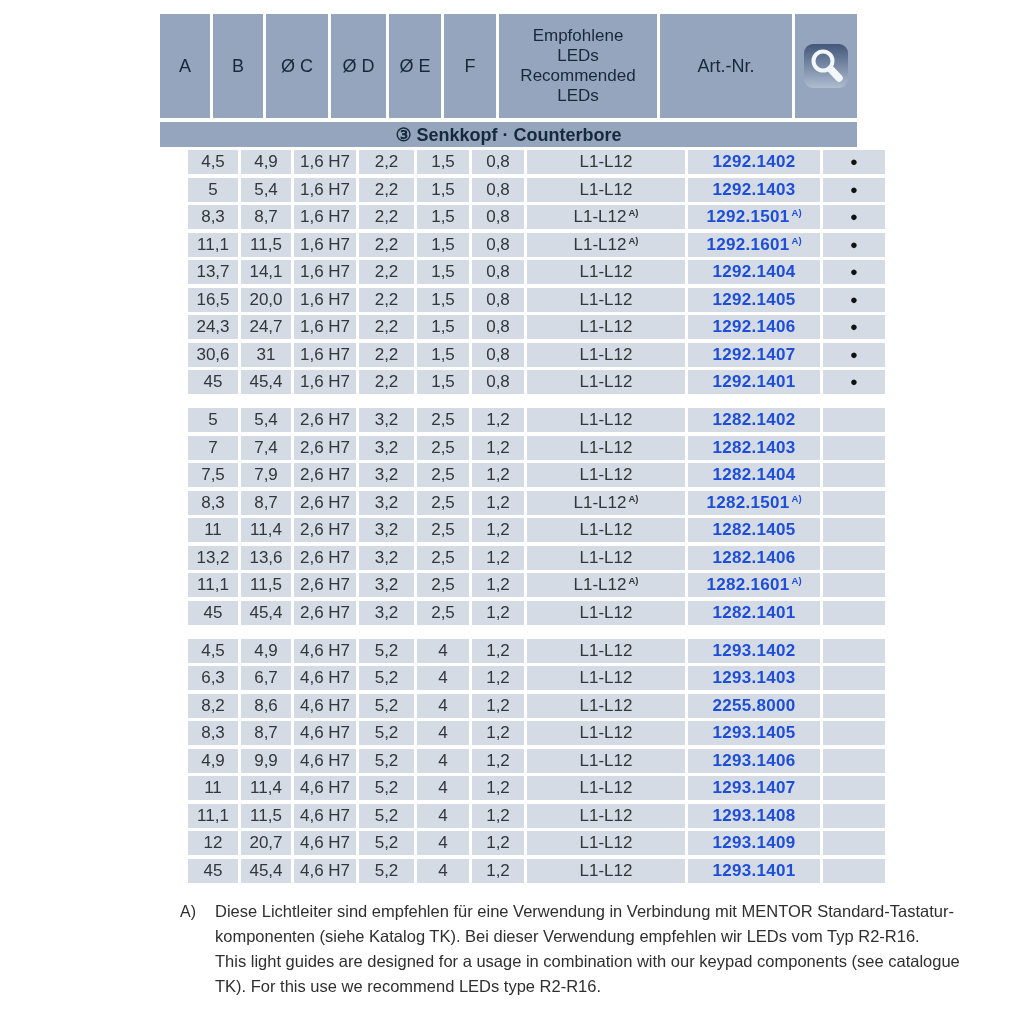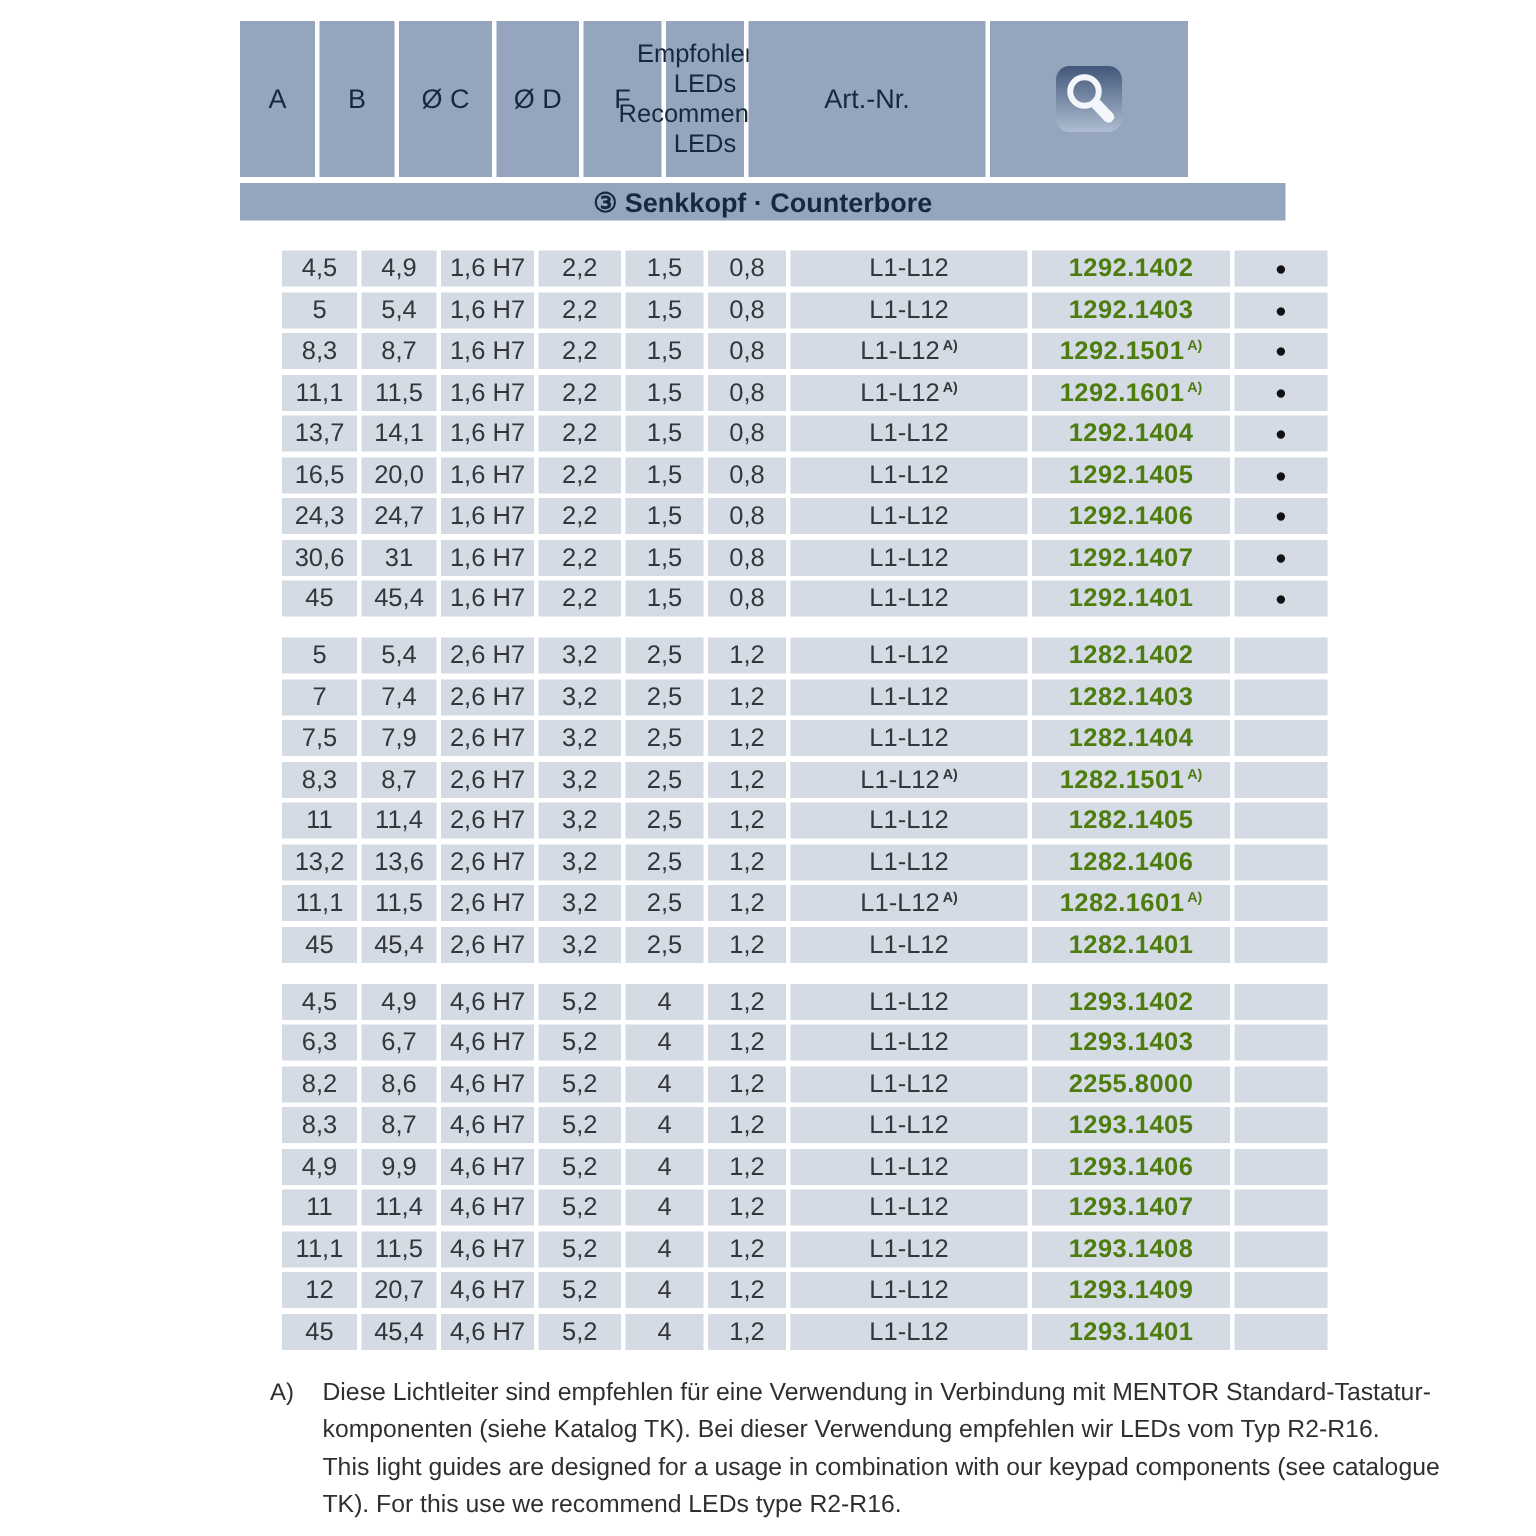--- a/index.html
+++ b/index.html
@@ -26,37 +26,37 @@
     height:104px;
     display:flex; align-items:center; justify-content:center;
     font-weight:normal; font-size:18px; color:#16283c;
     text-align:center;
   }
   .led-lines { line-height:20px; font-size:17px; }
 
   
   .section-row {
     background:#95a5be;
-    height:25px; margin-bottom:20px;
+    height:25px; margin-bottom:3px;
     display:flex; align-items:center; justify-content:center;
     font-weight:bold; font-size:18px; color:#16283c;
   }
 
   
   .group { margin-bottom:14px;padding-left:28px; }
   .group:last-child { margin-bottom:0; }
   .row { margin-bottom:3.5px; }
   .cell {
     background:#d4dbe4;
     height:24px; line-height:24px;
     text-align:center;
     font-size:17px; color:#33363a;
     white-space:nowrap;
   }
-  .cell.art { font-weight:bold; color:#4d7c0f; letter-spacing:0.3px; }
+  .cell.art { font-weight:bold; color:#1d4ed8; letter-spacing:0.3px; }
   .cell.dot { font-size:13px; color:#111; }
   .sup {
     font-size:9.5px; font-weight:600;
     position:relative; top:-6px; margin-left:2px;
     letter-spacing:0;
   }
   .sup:empty { display:none; }
 
   
   .mag-btn {
@@ -80,20 +80,21 @@
 <body>
 
 <div class="page">
   <div class="dimtable">
 
     <div class="grid-row header-row">
       <div class="hcell">A</div>
       <div class="hcell">B</div>
       <div class="hcell">Ø C</div>
       <div class="hcell">Ø D</div>
+      <div class="hcell">Ø E</div>
       <div class="hcell">F</div>
       <div class="hcell">
         <div class="led-lines">
           <div>Empfohlene</div>
           <div>LEDs</div>
           <div>Recommended</div>
           <div>LEDs</div>
         </div>
       </div>
       <div class="hcell">Art.-Nr.</div>

